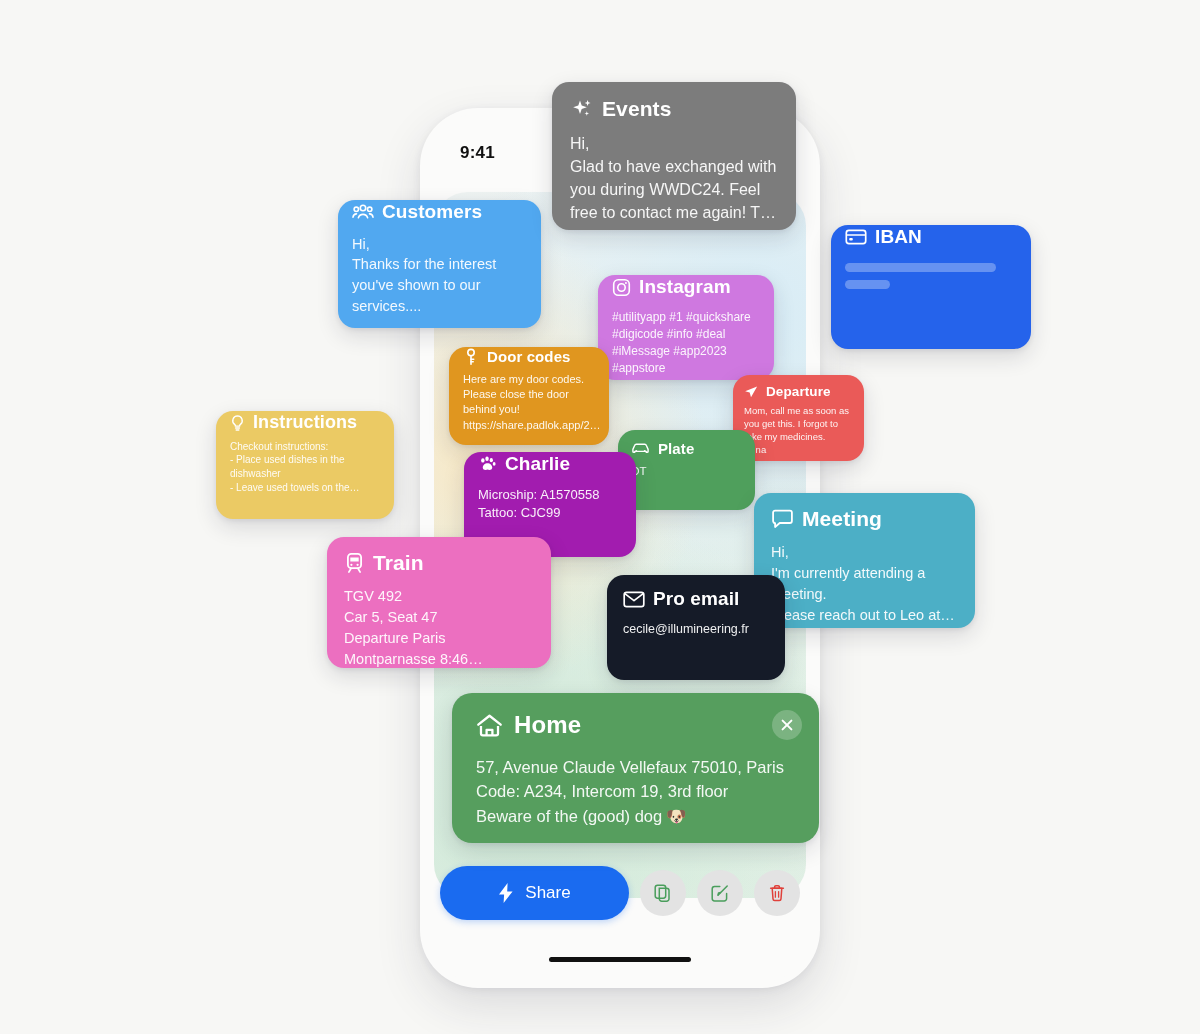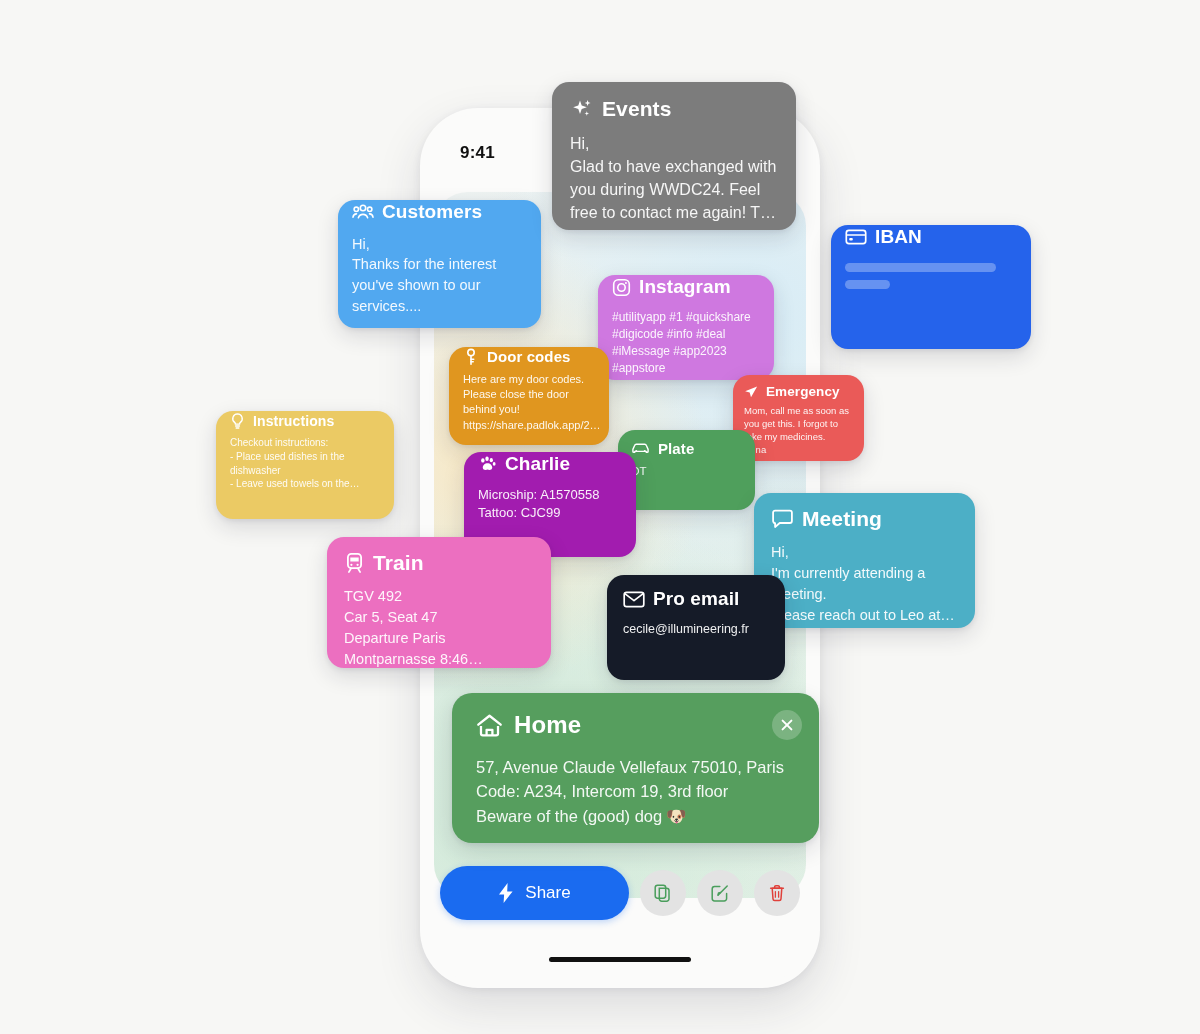--- a/index.html
+++ b/index.html
@@ -264,35 +264,35 @@
 https://share.padlok.app/2…</div>
   </div>
 
   <div class="card sml" style="left:733px; top:375px; width:131px; height:86px; background:#ea5a58; padding:9px 11px;">
     <div class="card-head">
       <span class="ico">
         <svg width="14" height="14" viewBox="0 0 16 16">
             <path d="M15 1.6 1.3 7.2l5.2 1.5 1.5 5.2z" fill="#fff"></path>
           </svg>
       </span>
-      <span class="card-title">Emergency</span>
+      <span class="card-title">Departure</span>
     </div>
     <div class="card-body" style="font-size:9.5px; margin-top:5px;">Mom, call me as soon as you get this. I forgot to take my medicines.
 Anna</div>
   </div>
 
   <div class="card" style="left:216px; top:411px; width:178px; height:108px; background:#ebca64;">
     <div class="card-head">
       <span class="ico">
         <svg width="15" height="18" viewBox="0 0 16 18">
             <path d="M8 1.4a5.1 5.1 0 0 1 3.1 9.1c-.6.5-.9 1.1-.9 1.8H5.8c0-.7-.3-1.3-.9-1.8A5.1 5.1 0 0 1 8 1.4z" fill="none" stroke="#fff" stroke-width="1.5"></path>
             <path d="M6 14.4h4M6.6 16.4h2.8" stroke="#fff" stroke-width="1.5" stroke-linecap="round"></path>
           </svg>
       </span>
-      <span class="card-title" style="font-size:14px;">Instructions</span>
+      <span class="card-title" style="font-size:18px;">Instructions</span>
     </div>
     <div class="card-body" style="font-size:10px; margin-top:6px;">Checkout instructions:
 - Place used dishes in the dishwasher
 - Leave used towels on the…</div>
   </div>
 
   <div class="card" style="left:618px; top:430px; width:137px; height:80px; background:#4f9f5c; padding:10px 13px;">
     <div class="card-head">
       <span class="ico">
         <svg width="19" height="14" viewBox="0 0 20 14">

